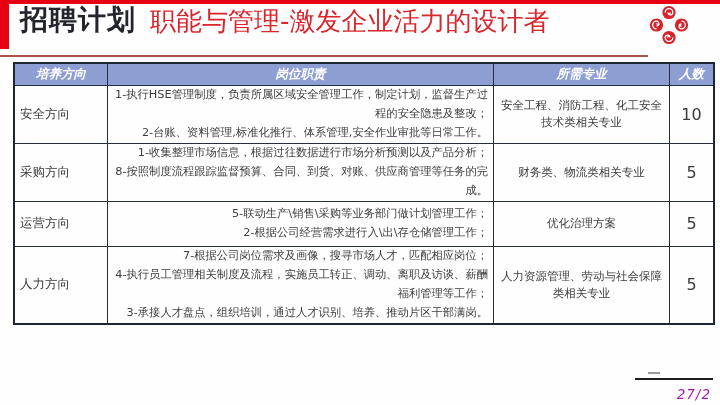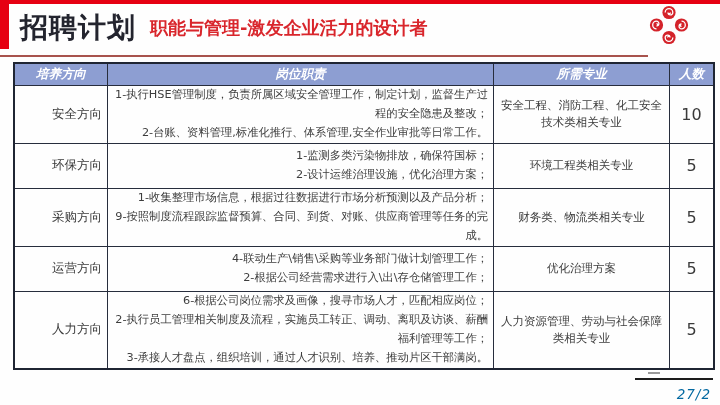--- a/index.html
+++ b/index.html
@@ -4,23 +4,23 @@
 <style>
   html,body{margin:0;padding:0;}
   body{
     width:720px;height:405px;position:relative;overflow:hidden;
     background:#fefefe;
     font-family:"DejaVu Sans","Liberation Sans",sans-serif;
   }
   
   .top-strip{position:absolute;top:0;left:0;width:720px;height:4px;background:#e60012;}
   .left-bar{position:absolute;top:0;left:0;width:9px;height:49px;background:#e60012;}
-  .header{position:absolute;top:9px;left:20px;display:flex;align-items:center;gap:14px;white-space:nowrap;}
+  .header{position:absolute;top:1px;left:20px;display:flex;align-items:flex-end;gap:14px;white-space:nowrap;}
   .page-title{font-size:28px;font-weight:bold;color:#23242e;letter-spacing:1px;}
-  .page-subtitle{font-size:18px;font-weight:bold;color:#d9262c;}
+  .page-subtitle{font-size:26px;font-weight:normal;color:#d9262c;}
   .divider{position:absolute;top:55px;left:0;width:648px;height:2px;background:#a8534d;}
   
   .logo{position:absolute;top:5px;right:16px;width:70px;text-align:center;}
   .logo svg{display:block;margin:0 auto;}
   .logo-text{font-size:11px;font-weight:bold;color:#4a4a52;letter-spacing:1.5px;margin-top:17px;}
   
   table.recruit{
     position:absolute;top:62px;left:13px;width:695px;
     border-collapse:collapse;table-layout:fixed;
     border:2px solid #1f2533;
@@ -28,29 +28,29 @@
   table.recruit th, table.recruit td{
     border:1px solid #272d3d;
     padding:0 5px;
     vertical-align:middle;
   }
   table.recruit thead th{
     background:#8d9ed2;color:#ffffff;
     font-style:italic;font-weight:bold;font-size:12.5px;
     height:21px;padding:0;text-align:center;
   }
-  td.dir{width:92px;text-align:right;font-size:12.5px;color:#3a3a3a;height:44px;}
+  td.dir{width:92px;text-align:left;font-size:12.5px;color:#3a3a3a;height:44px;}
   td.duty{width:385px;font-size:11.3px;color:#3d3d3d;line-height:1.68;text-align:right;}
   td.major{width:175px;font-size:11.5px;color:#3d3d3d;line-height:1.5;text-align:center;}
   td.count{width:43px;text-align:center;font-size:16px;color:#3a3a3a;}
   tr.tall td{height:61px;}
   
   .footer-line{position:absolute;right:7px;bottom:25px;width:78px;height:2.5px;background:#1c1c1c;}
   .footer-tick{position:absolute;right:60px;bottom:31px;width:12px;height:2px;background:#9a9a9a;}
-  .page-num{position:absolute;right:9px;bottom:3px;font-size:13.5px;font-style:italic;color:#0369a1;letter-spacing:1px;}
+  .page-num{position:absolute;right:9px;bottom:3px;font-size:13.5px;font-style:italic;color:#a21caf;letter-spacing:1px;}
 </style>
 </head>
 <body>
 
 <div class="top-strip"></div>
 <div class="left-bar"></div>
 
 <div class="header">
   <span class="page-title">招聘计划</span>
   <span class="page-subtitle">职能与管理-激发企业活力的设计者</span>
@@ -89,51 +89,42 @@
       <tr>
     <td class="dir">安全方向</td>
     <td class="duty">
           <div>1-执行HSE管理制度，负责所属区域安全管理工作，制定计划，监督生产过程的安全隐患及整改；</div>
           <div>2-台账、资料管理,标准化推行、体系管理,安全作业审批等日常工作。</div>
         </td>
     <td class="major">安全工程、消防工程、化工安全技术类相关专业</td>
     <td class="count">10</td>
   </tr>
       <tr>
-    <td class="dir">环保方向</td>
-    <td class="duty">
-          <div>1-监测多类污染物排放，确保符国标；</div>
-          <div>2-设计运维治理设施，优化治理方案；</div>
-        </td>
-    <td class="major">环境工程类相关专业</td>
-    <td class="count">5</td>
-  </tr>
-      <tr>
     <td class="dir">采购方向</td>
     <td class="duty">
           <div>1-收集整理市场信息，根据过往数据进行市场分析预测以及产品分析；</div>
-          <div>9-按照制度流程跟踪监督预算、合同、到货、对账、供应商管理等任务的完成。</div>
+          <div>8-按照制度流程跟踪监督预算、合同、到货、对账、供应商管理等任务的完成。</div>
         </td>
     <td class="major">财务类、物流类相关专业</td>
     <td class="count">5</td>
   </tr>
       <tr>
     <td class="dir">运营方向</td>
     <td class="duty">
-          <div>4-联动生产\销售\采购等业务部门做计划管理工作；</div>
+          <div>5-联动生产\销售\采购等业务部门做计划管理工作；</div>
           <div>2-根据公司经营需求进行入\出\存仓储管理工作；</div>
         </td>
     <td class="major">优化治理方案</td>
     <td class="count">5</td>
   </tr>
       <tr class="tall">
     <td class="dir">人力方向</td>
     <td class="duty">
-          <div>6-根据公司岗位需求及画像，搜寻市场人才，匹配相应岗位；</div>
-          <div>2-执行员工管理相关制度及流程，实施员工转正、调动、离职及访谈、薪酬福利管理等工作；</div>
+          <div>7-根据公司岗位需求及画像，搜寻市场人才，匹配相应岗位；</div>
+          <div>4-执行员工管理相关制度及流程，实施员工转正、调动、离职及访谈、薪酬福利管理等工作；</div>
           <div>3-承接人才盘点，组织培训，通过人才识别、培养、推动片区干部满岗。</div>
         </td>
     <td class="major">人力资源管理、劳动与社会保障类相关专业</td>
     <td class="count">5</td>
   </tr>
     </tbody>
 </table>
 
 <div class="footer-tick"></div>
 <div class="footer-line"></div>

